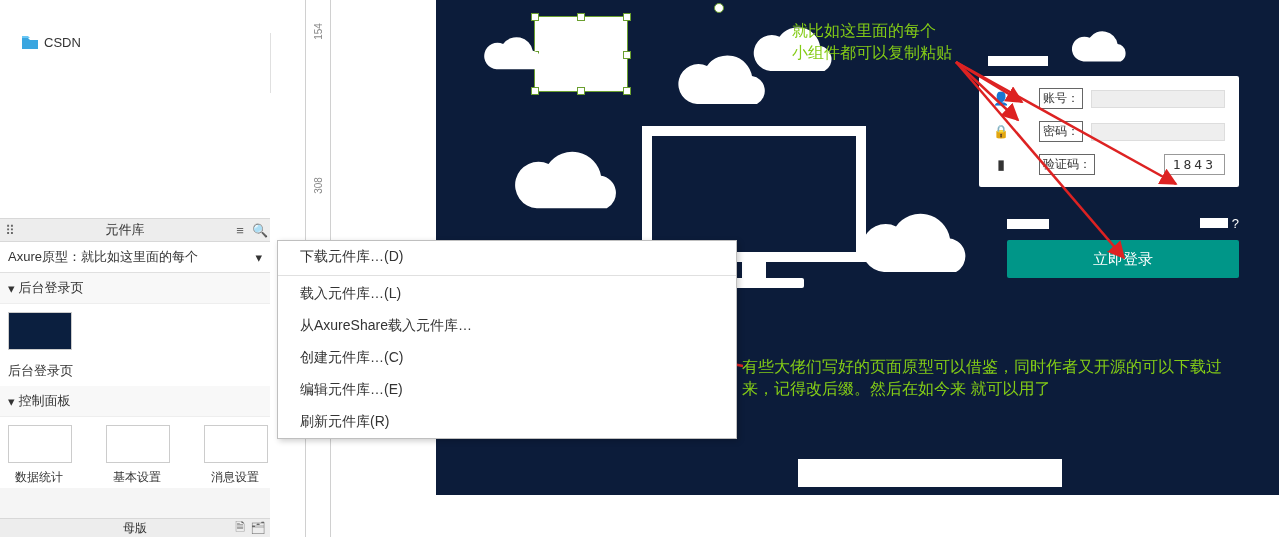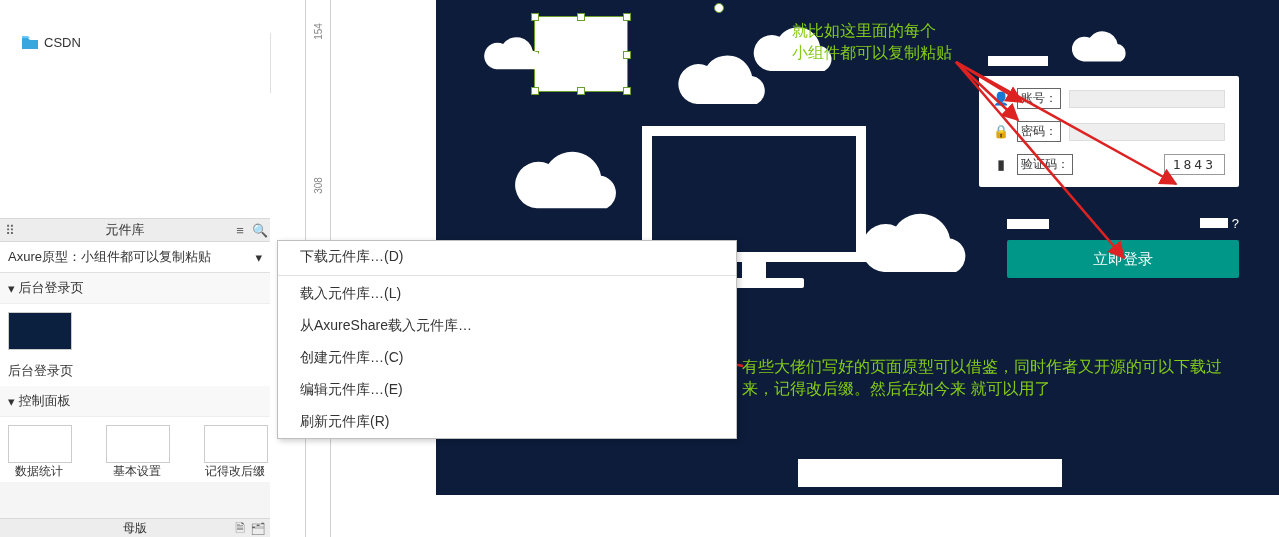--- a/index.html
+++ b/index.html
@@ -60,30 +60,30 @@
     padding:6px 8px; display:flex; align-items:center; background:#f8f8f8;
     border-bottom:1px solid #eee;
   }
   .thumb-row {
     display:flex; gap:36px; padding:8px 8px 2px 8px; background:#fff;
   }
   .thumb { width:62px; text-align:center; font-size:12px; }
   .thumb .img { width:62px; height:36px; border:1px solid #ccc; background:#fff; margin:0 auto; }
   .thumb .img.dark { background:#0b1f3f; }
   .thumb .img.low  { background:#fff; }
-  .thumb .caption { }
+  .thumb .caption { margin-top:6px; }
   .lib-panel .login-caption {
     padding:10px 8px 6px 8px; background:#fff; font-size:13px;
   }
 
   
   .master-bar {
     position:absolute; left:0; bottom:0; width:270px; height:18px;
     background:#ededed; border-top:1px solid #d8d8d8;
-    display:flex; align-items:flex-end; justify-content:center;
+    display:flex; align-items:center; justify-content:center;
     font-size:12px;
   }
   .master-bar .btn {
     position:absolute; right:4px; width:16px; height:16px;
     display:flex; align-items:center; justify-content:center; color:#666;
   }
   .master-bar .btn2 { right:22px; }
 
   
   .ruler-v {
@@ -153,21 +153,21 @@
   .login-box {
     position:absolute;
     right:40px; top:76px;
     width:232px;
     background:#fff;
     border-radius:2px;
     padding:12px 14px 8px 14px;
   }
   .login-row { display:flex; align-items:center; margin-bottom:12px; gap:8px; }
   .login-row .icon { width:16px; text-align:center; font-weight:bold; }
-  .login-row .label { font-size:12px; border:1px solid #666; padding:1px 3px; background:#fff; }
+  .login-row .label { font-size:12px; border:1px solid #666; padding:1px 3px; background:#fff;margin-left:22px; }
   .login-row .fld { flex:1; height:16px; background:#eee; border:1px solid #ddd; }
   .captcha-val {
     border:1px solid #999; padding:2px 8px; font-family:monospace;
     letter-spacing:3px; font-size:13px; white-space:nowrap;
   }
   .login-under {
     position:absolute; right:40px; top:216px; width:232px;
     display:flex; justify-content:space-between; align-items:center;
     color:#fff; font-size:13px;
   }
@@ -203,21 +203,21 @@
 </div>
 
 <div class="lib-panel">
   <div class="lib-header">
     <span class="btn">⠿</span>
     <span class="title">元件库</span>
     <span class="btn">≡</span>
     <span class="btn">🔍</span>
   </div>
   <div class="lib-dropdown">
-    <span>Axure原型：小组件都可以复制粘贴</span>
+    <span>Axure原型：就比如这里面的每个</span>
     <span>▾</span>
   </div>
   <div class="section-title">
     <span style="margin-right:4px;">▾</span>
     <span>后台登录页</span>
   </div>
   <div class="thumb-row">
     <div class="thumb">
       <div class="img dark"></div>
     </div>
@@ -231,21 +231,21 @@
     <div class="thumb">
       <div class="img low"></div>
       <div class="caption">数据统计</div>
     </div>
     <div class="thumb">
       <div class="img low"></div>
       <div class="caption">基本设置</div>
     </div>
     <div class="thumb">
       <div class="img low"></div>
-      <div class="caption">记得改后缀</div>
+      <div class="caption">消息设置</div>
     </div>
   </div>
 </div>
 
 <div class="master-bar">
   <span>母版</span>
   <span class="btn btn2">🗎</span>
   <span class="btn">🗂</span>
 </div>
 

